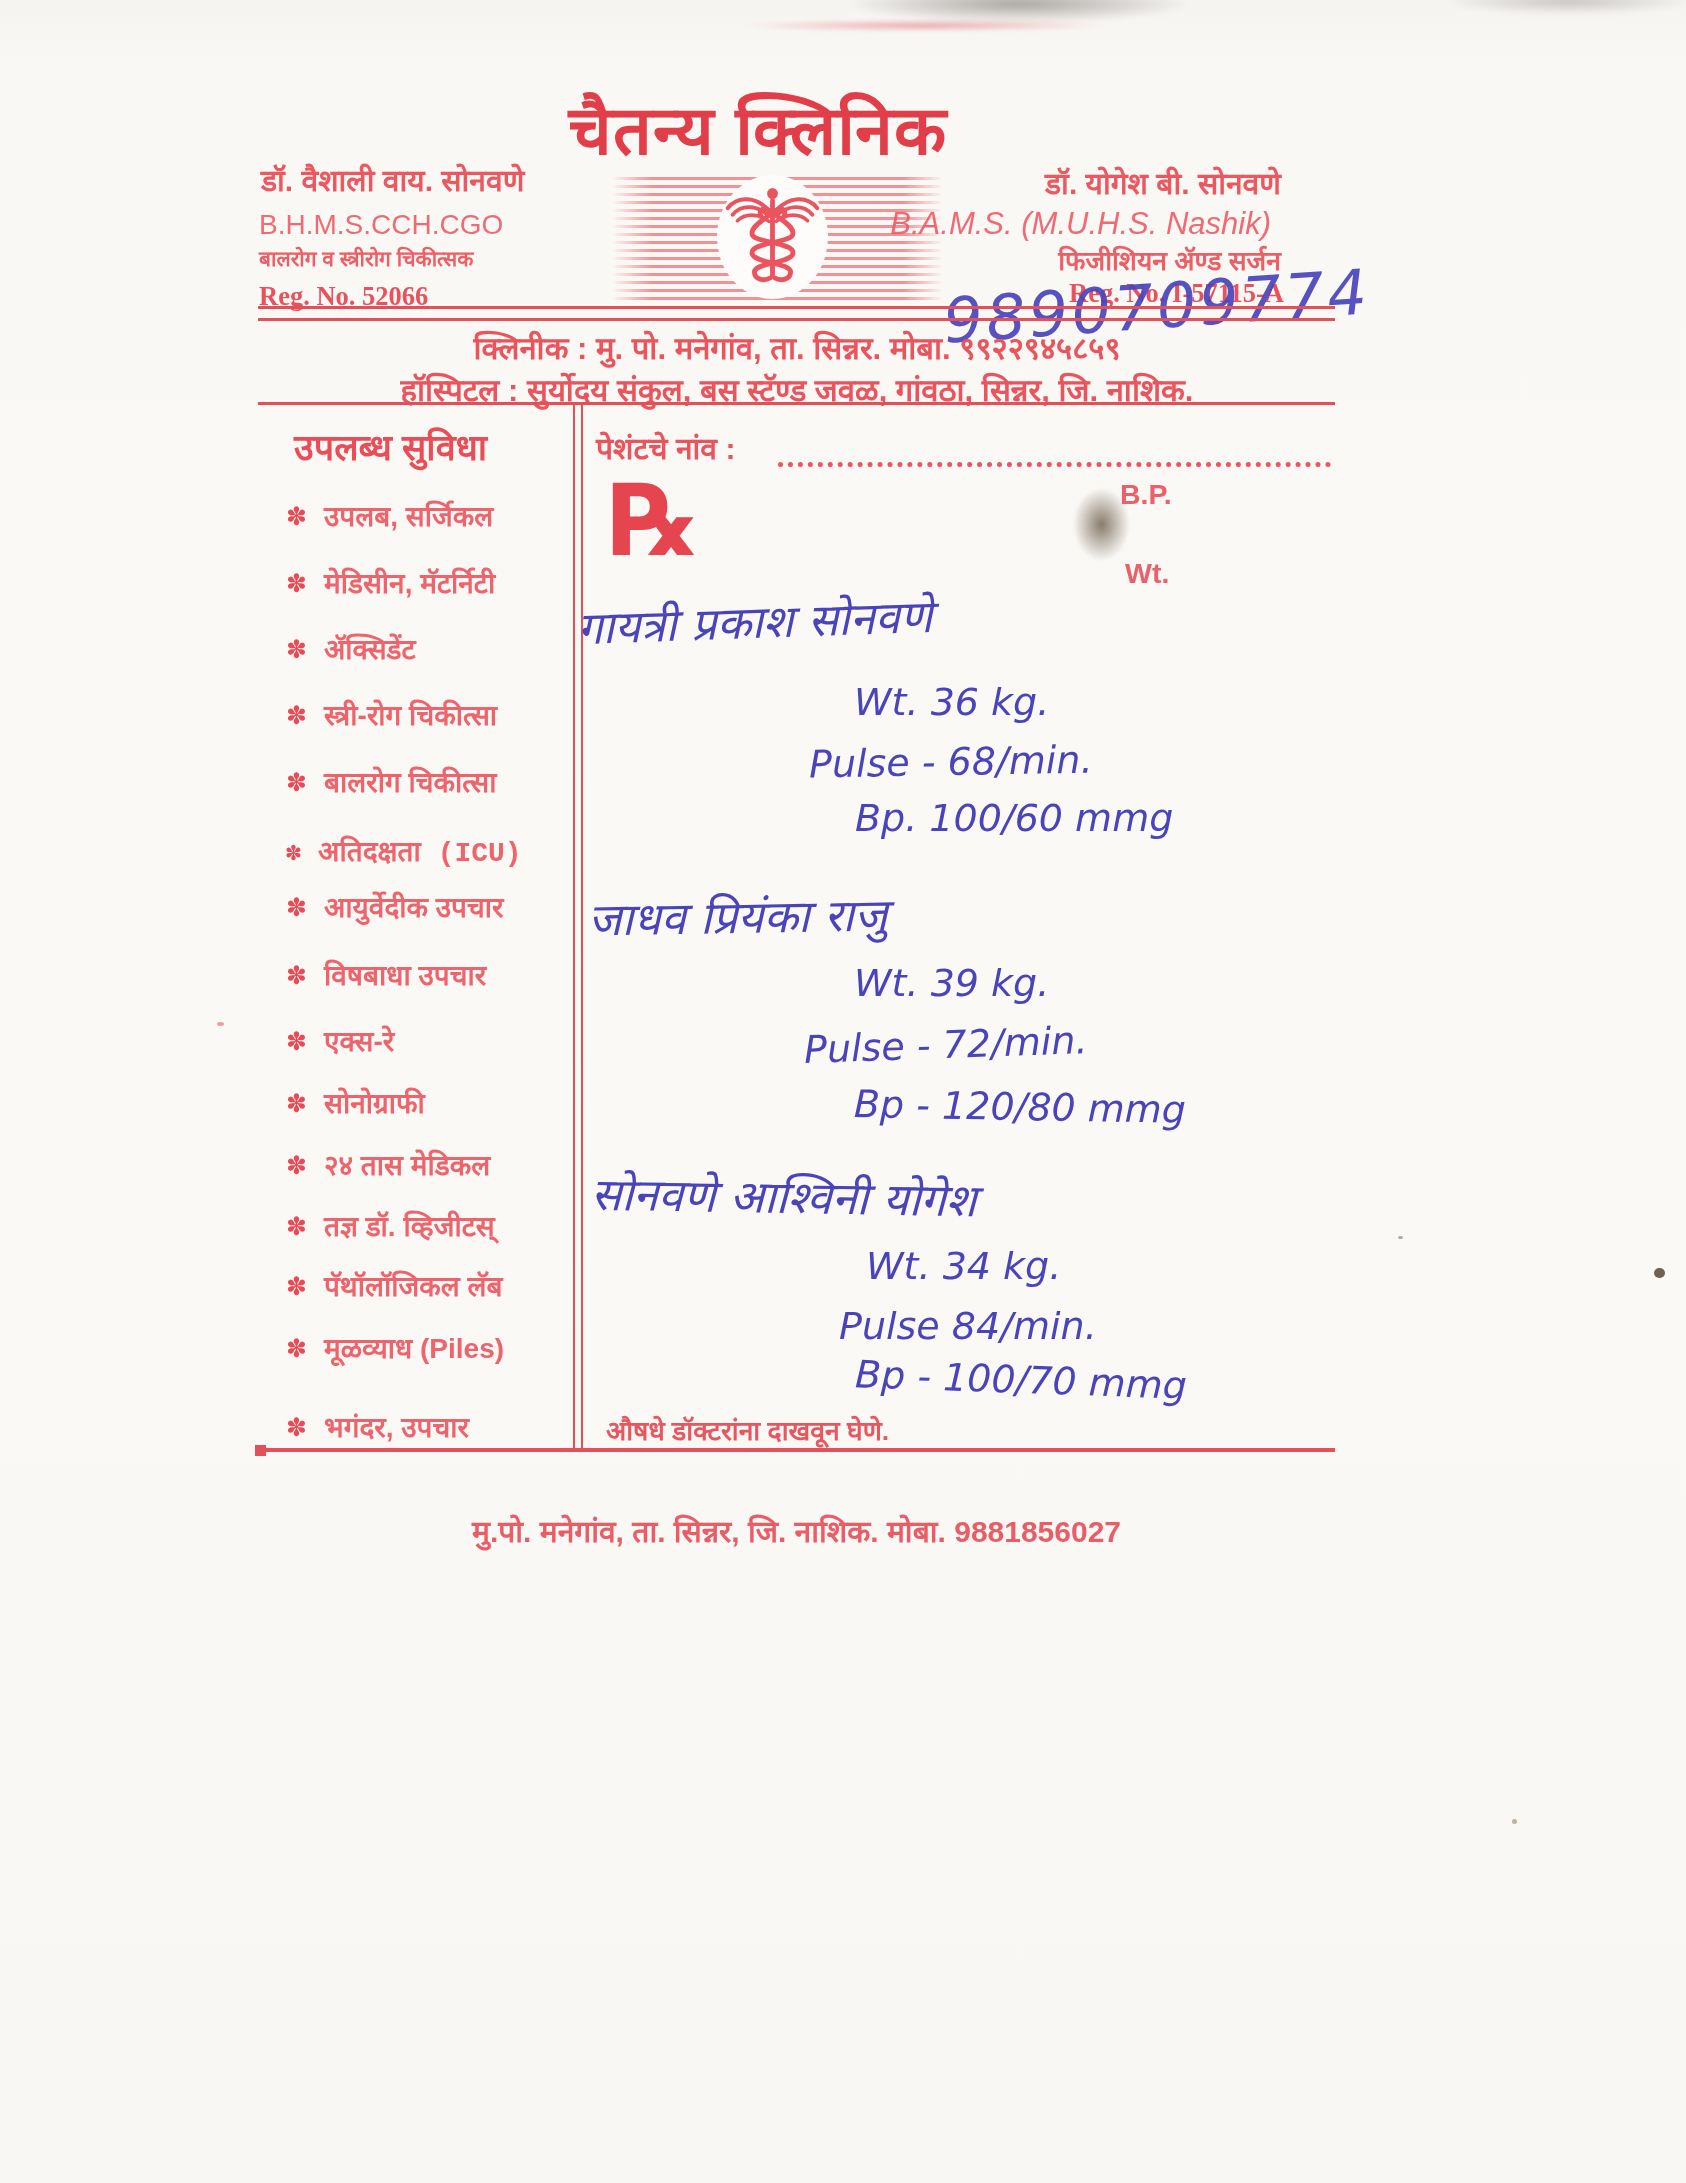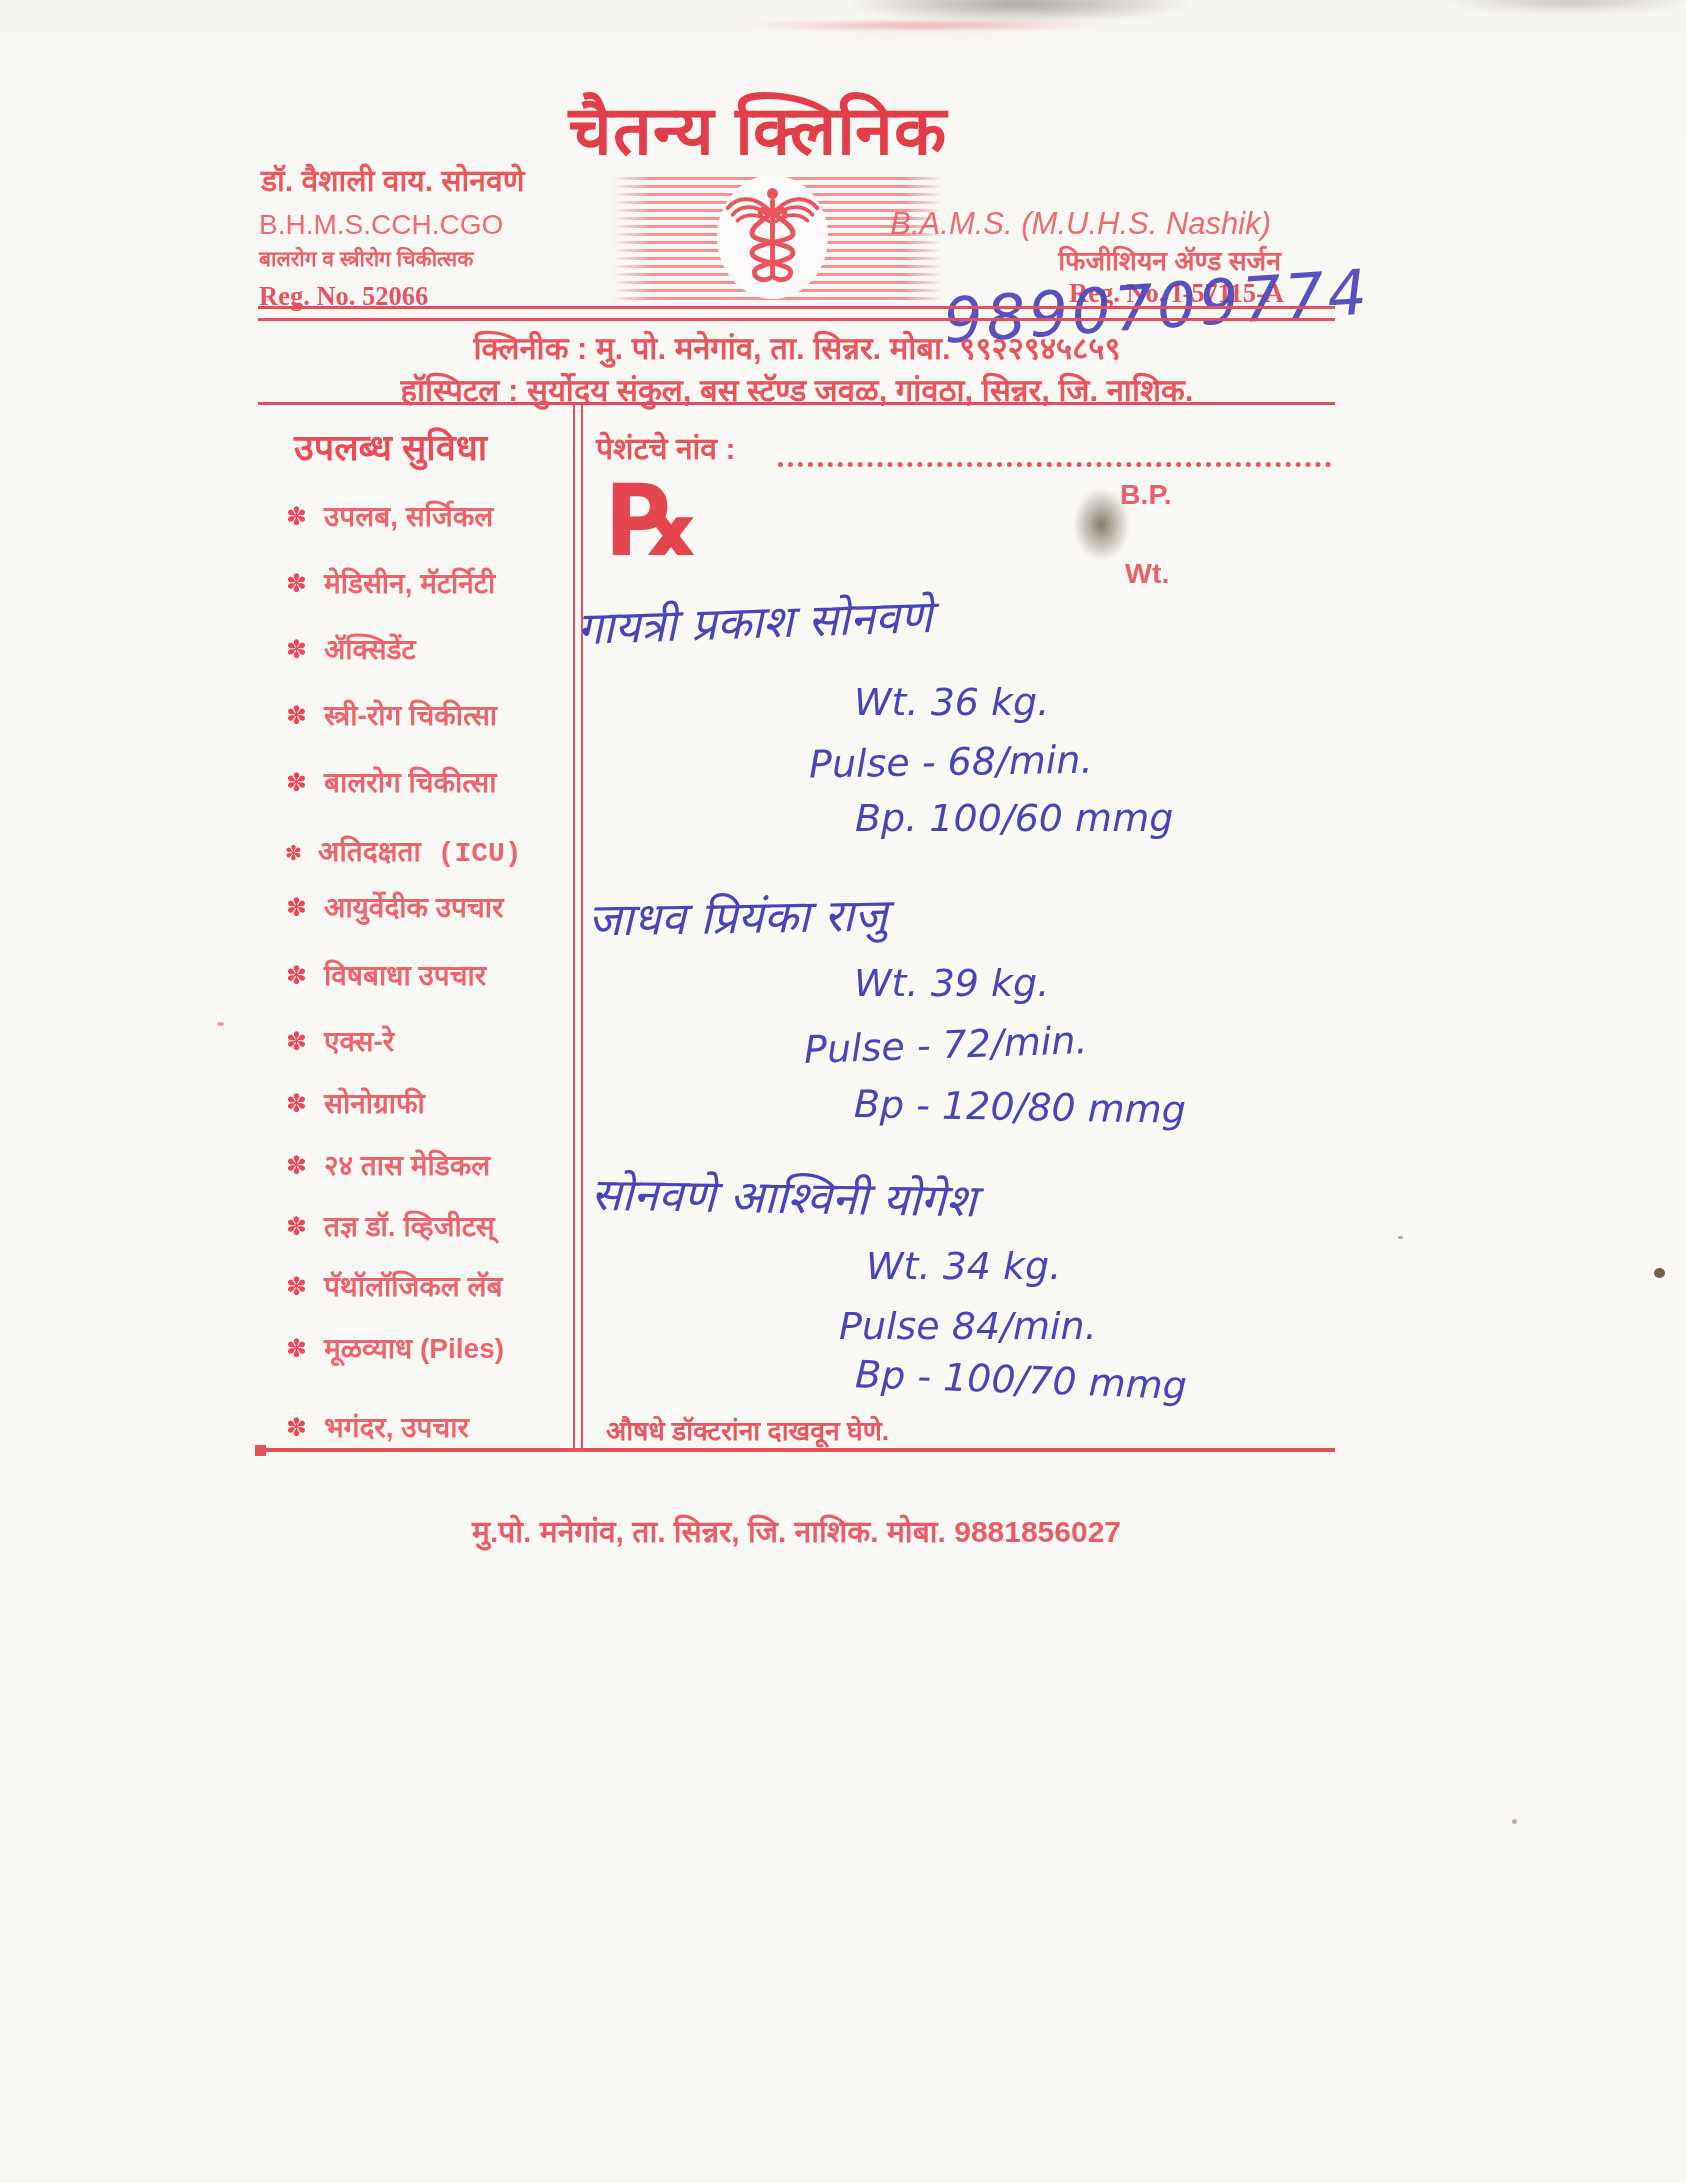--- a/index.html
+++ b/index.html
@@ -38,20 +38,21 @@
   <div class="abs smudge-gray" style="left:1443px;top:-12px;width:251px;height:26.5px;opacity:.6;"></div>
   <div class="abs smudge-red" style="left:738px;top:20px;width:371px;height:10.6px;"></div>
 
   <div class="abs print" style="left:424px;top:81px;width:668px;text-align:center;font-size:68px;color:#e23e49;letter-spacing:1.3px;">चैतन्य क्लिनिक</div>
 
   <div class="abs print" style="left:261px;top:159px;font-size:30px;color:#ec5860;">डॉ. वैशाली वाय. सोनवणे</div>
   <div class="abs" style="left:259px;top:209px;font-size:28px;font-weight:400;color:#ef6a72;">B.H.M.S.CCH.CGO</div>
   <div class="abs print" style="left:259px;top:244px;font-size:21px;color:#ed5f67;">बालरोग व स्त्रीरोग चिकीत्सक</div>
   <div class="abs" style="left:259px;top:281px;font-size:26.5px;font-weight:700;font-family:'Liberation Serif','DejaVu Serif',serif;color:#e8525c;">Reg. No. 52066</div>
 
+  <div class="abs print" style="left:857px;top:162px;width:424px;text-align:right;font-size:30px;color:#ec5860;">डॉ. योगेश बी. सोनवणे</div>
   <div class="abs" style="left:847px;top:206px;width:424px;text-align:right;font-size:31px;font-weight:400;color:#ef6a72;font-style:italic;">B.A.M.S. (M.U.H.S. Nashik)</div>
   <div class="abs print" style="left:857px;top:242px;width:424px;text-align:right;font-size:26.5px;color:#ed5f67;">फिजीशियन ॲण्ड सर्जन</div>
   <div class="abs" style="left:857px;top:278px;width:427px;text-align:right;font-size:26.5px;font-weight:700;font-family:'Liberation Serif','DejaVu Serif',serif;color:#e8525c;">Reg. No. I-57115-A</div>
 
   <div class="abs hatch" style="left:612px;top:177px;width:331px;height:124px;"></div>
   <div class="abs" style="left:717px;top:175px;width:111px;height:124px;border-radius:50%;background:#fdfcfa;"></div>
   <svg class="abs" style="left:723px;top:180px;" width="99" height="114" viewBox="0 0 82 90">
     <g fill="none" stroke="#ea545e" stroke-linecap="round">
       <circle cx="41" cy="9" r="4.5" fill="#ea545e" stroke="none"></circle>
       <rect x="39" y="13" width="4" height="66" rx="2" fill="#ea545e" stroke="none"></rect>

